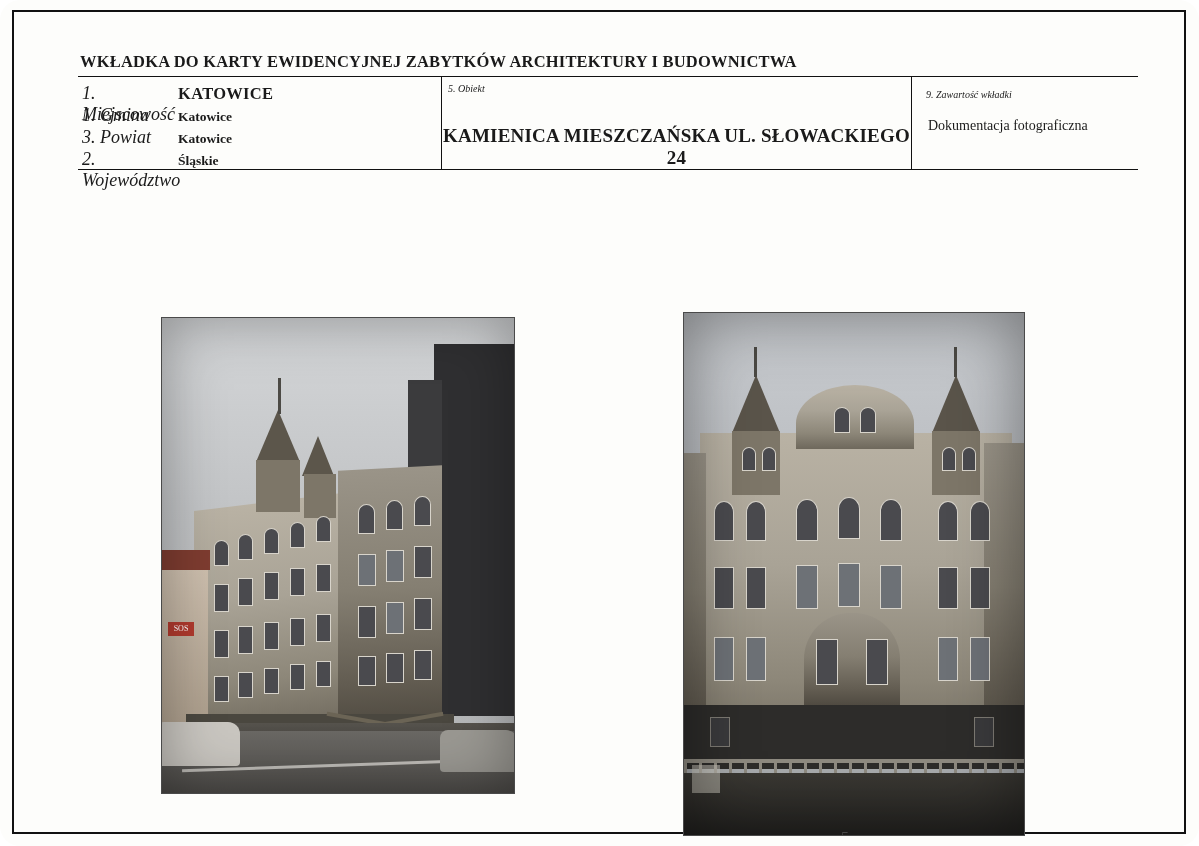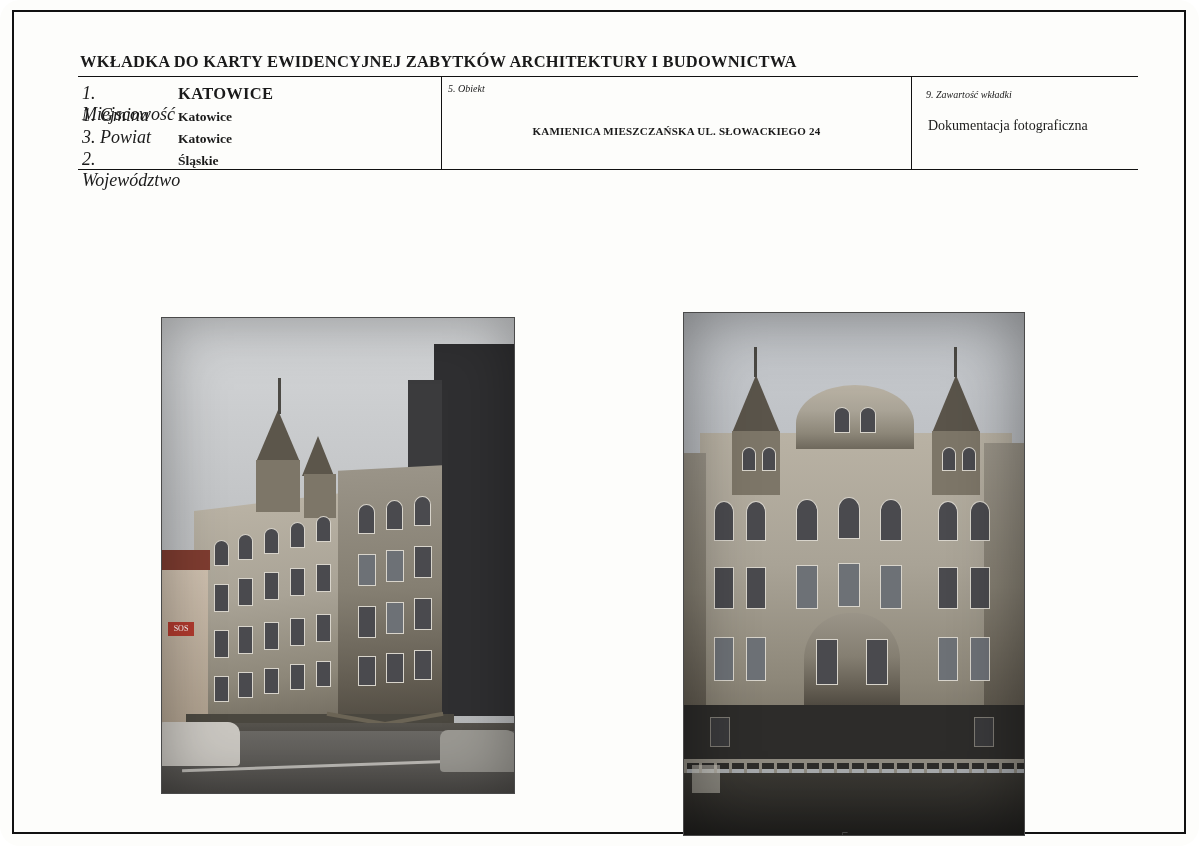--- a/index.html
+++ b/index.html
@@ -91,21 +91,21 @@
     font-style: italic;
     font-size: 10px;
     padding: 6px 0 0 6px;
   }
   .mid-title {
     position: absolute;
     left: 0; right: 0;
     top: 48px;
     text-align: center;
     font-weight: bold;
-    font-size: 11px;
+    font-size: 19px;
     letter-spacing: 0.2px;
   }
   .right-text {
     font-size: 14px;
     padding: 18px 0 0 8px;
   }
 
   
   .photo-area {
     position: relative;

